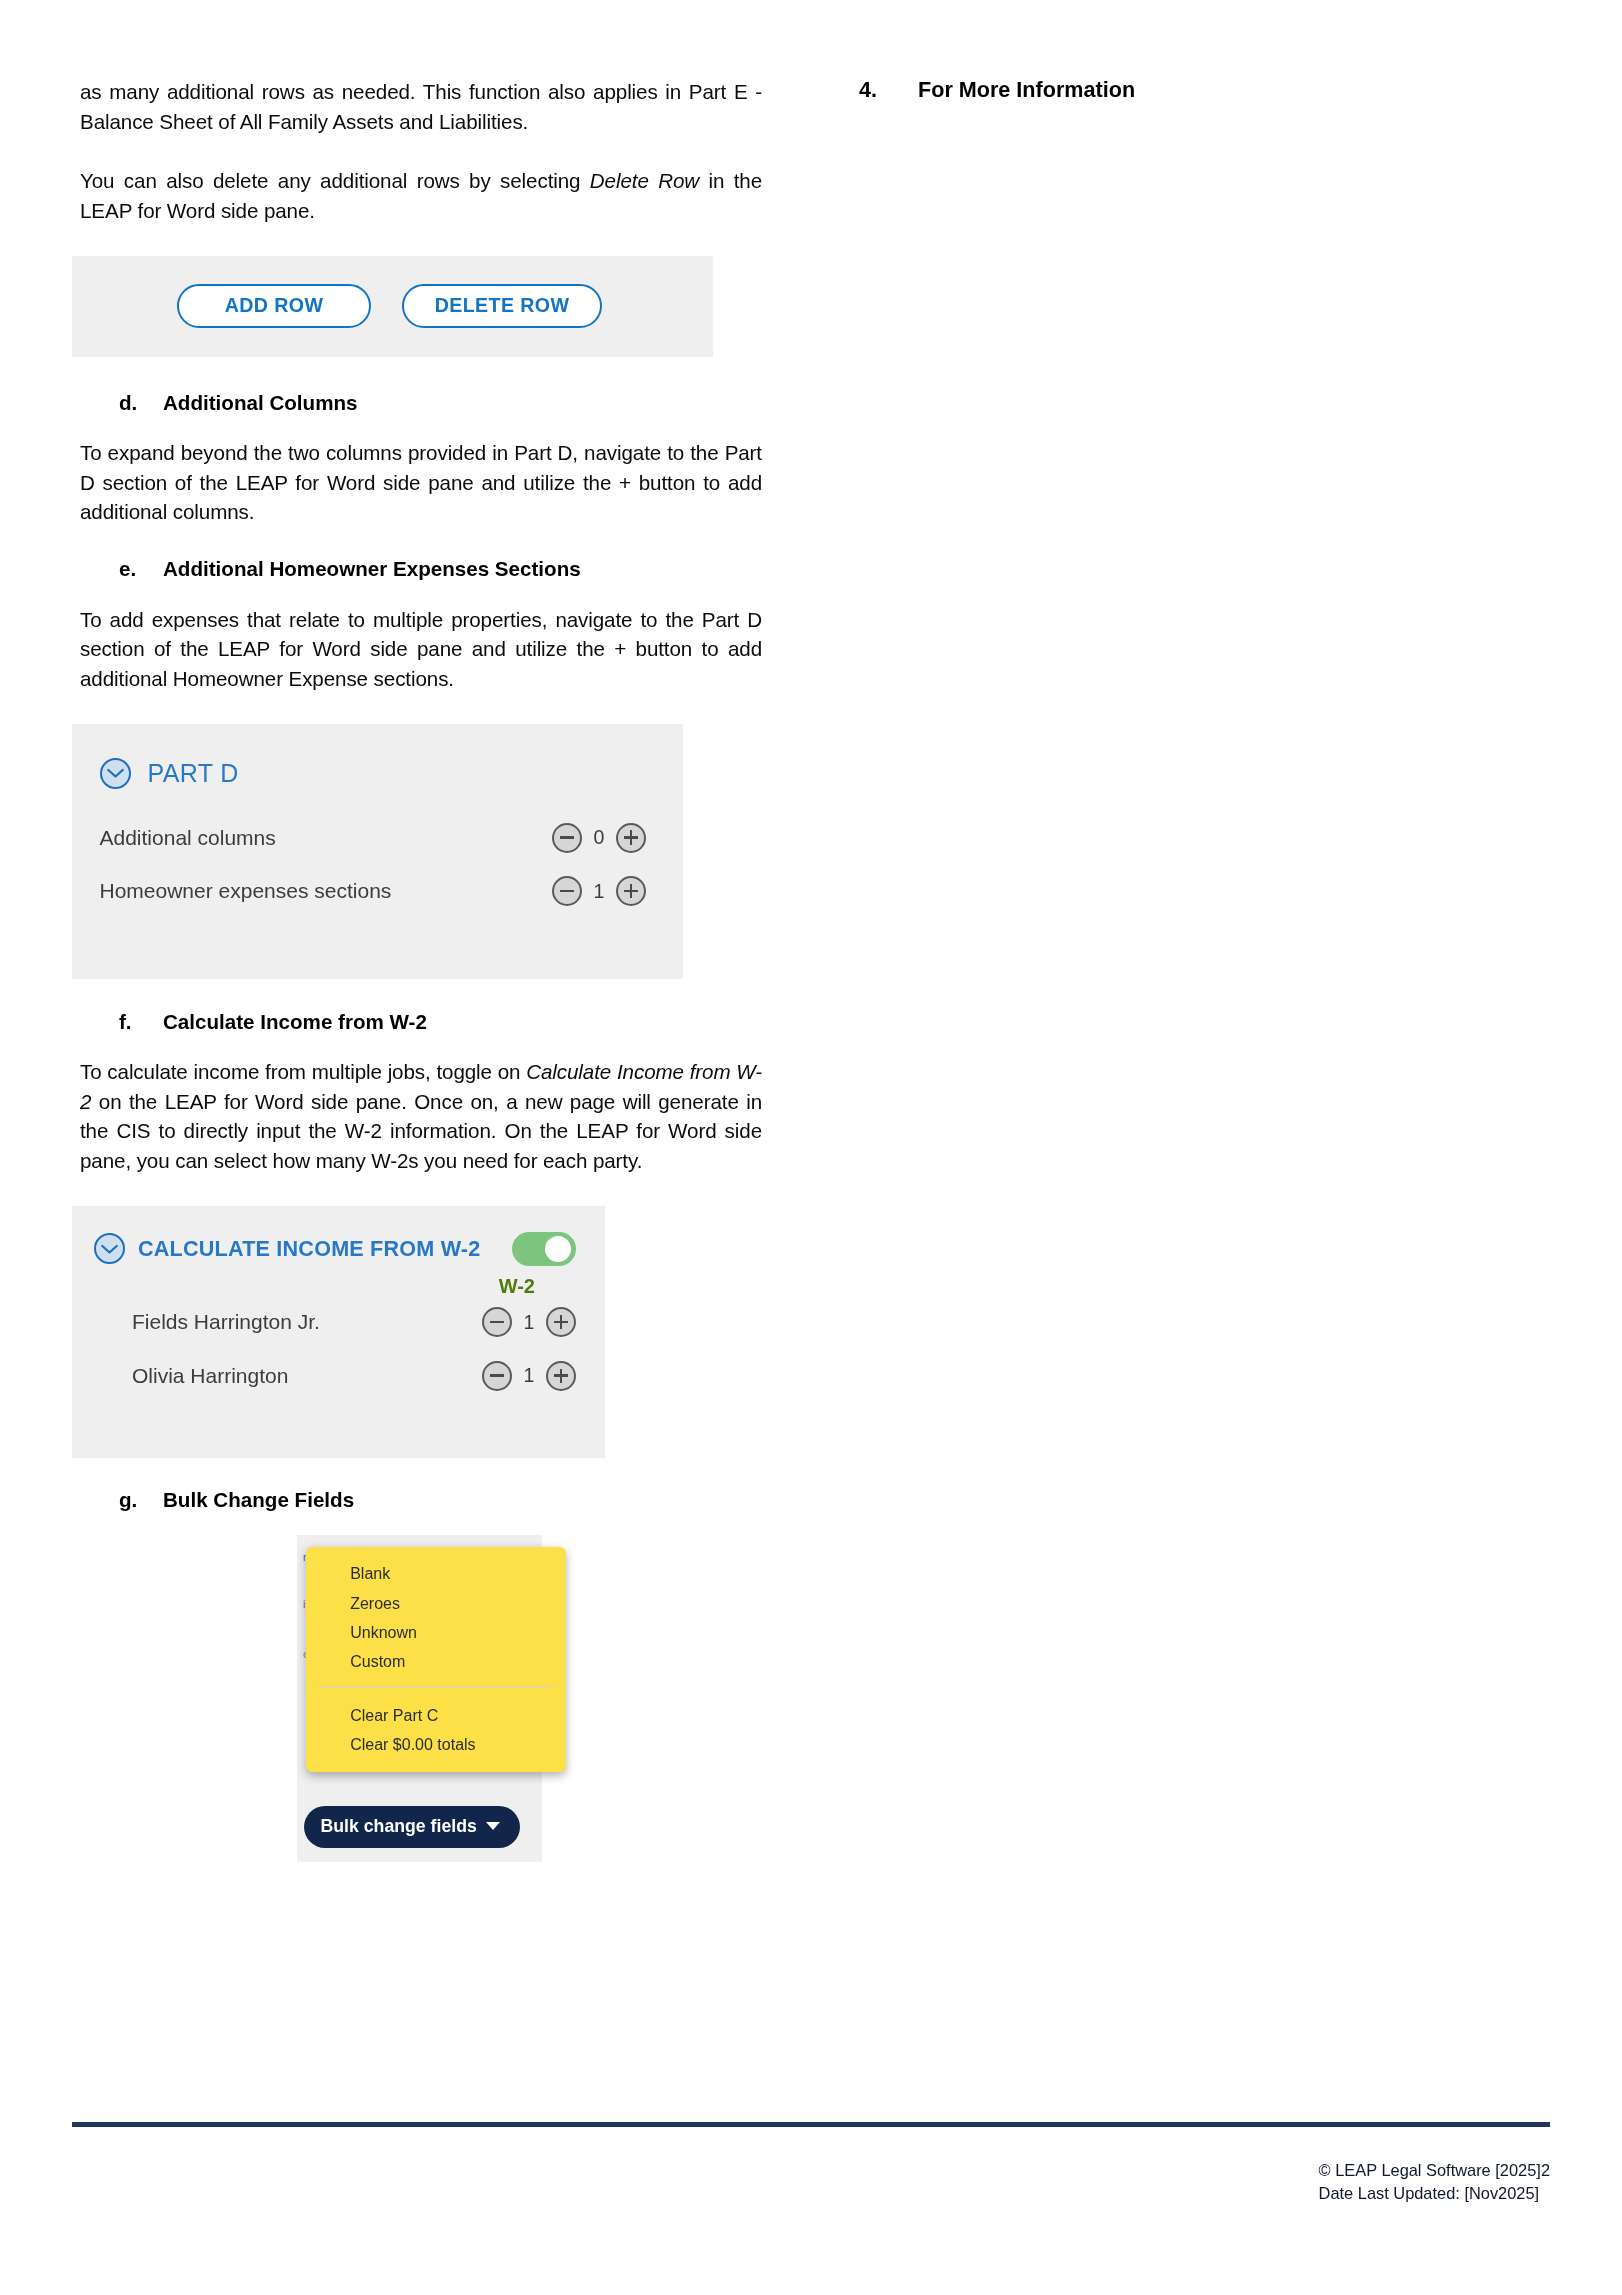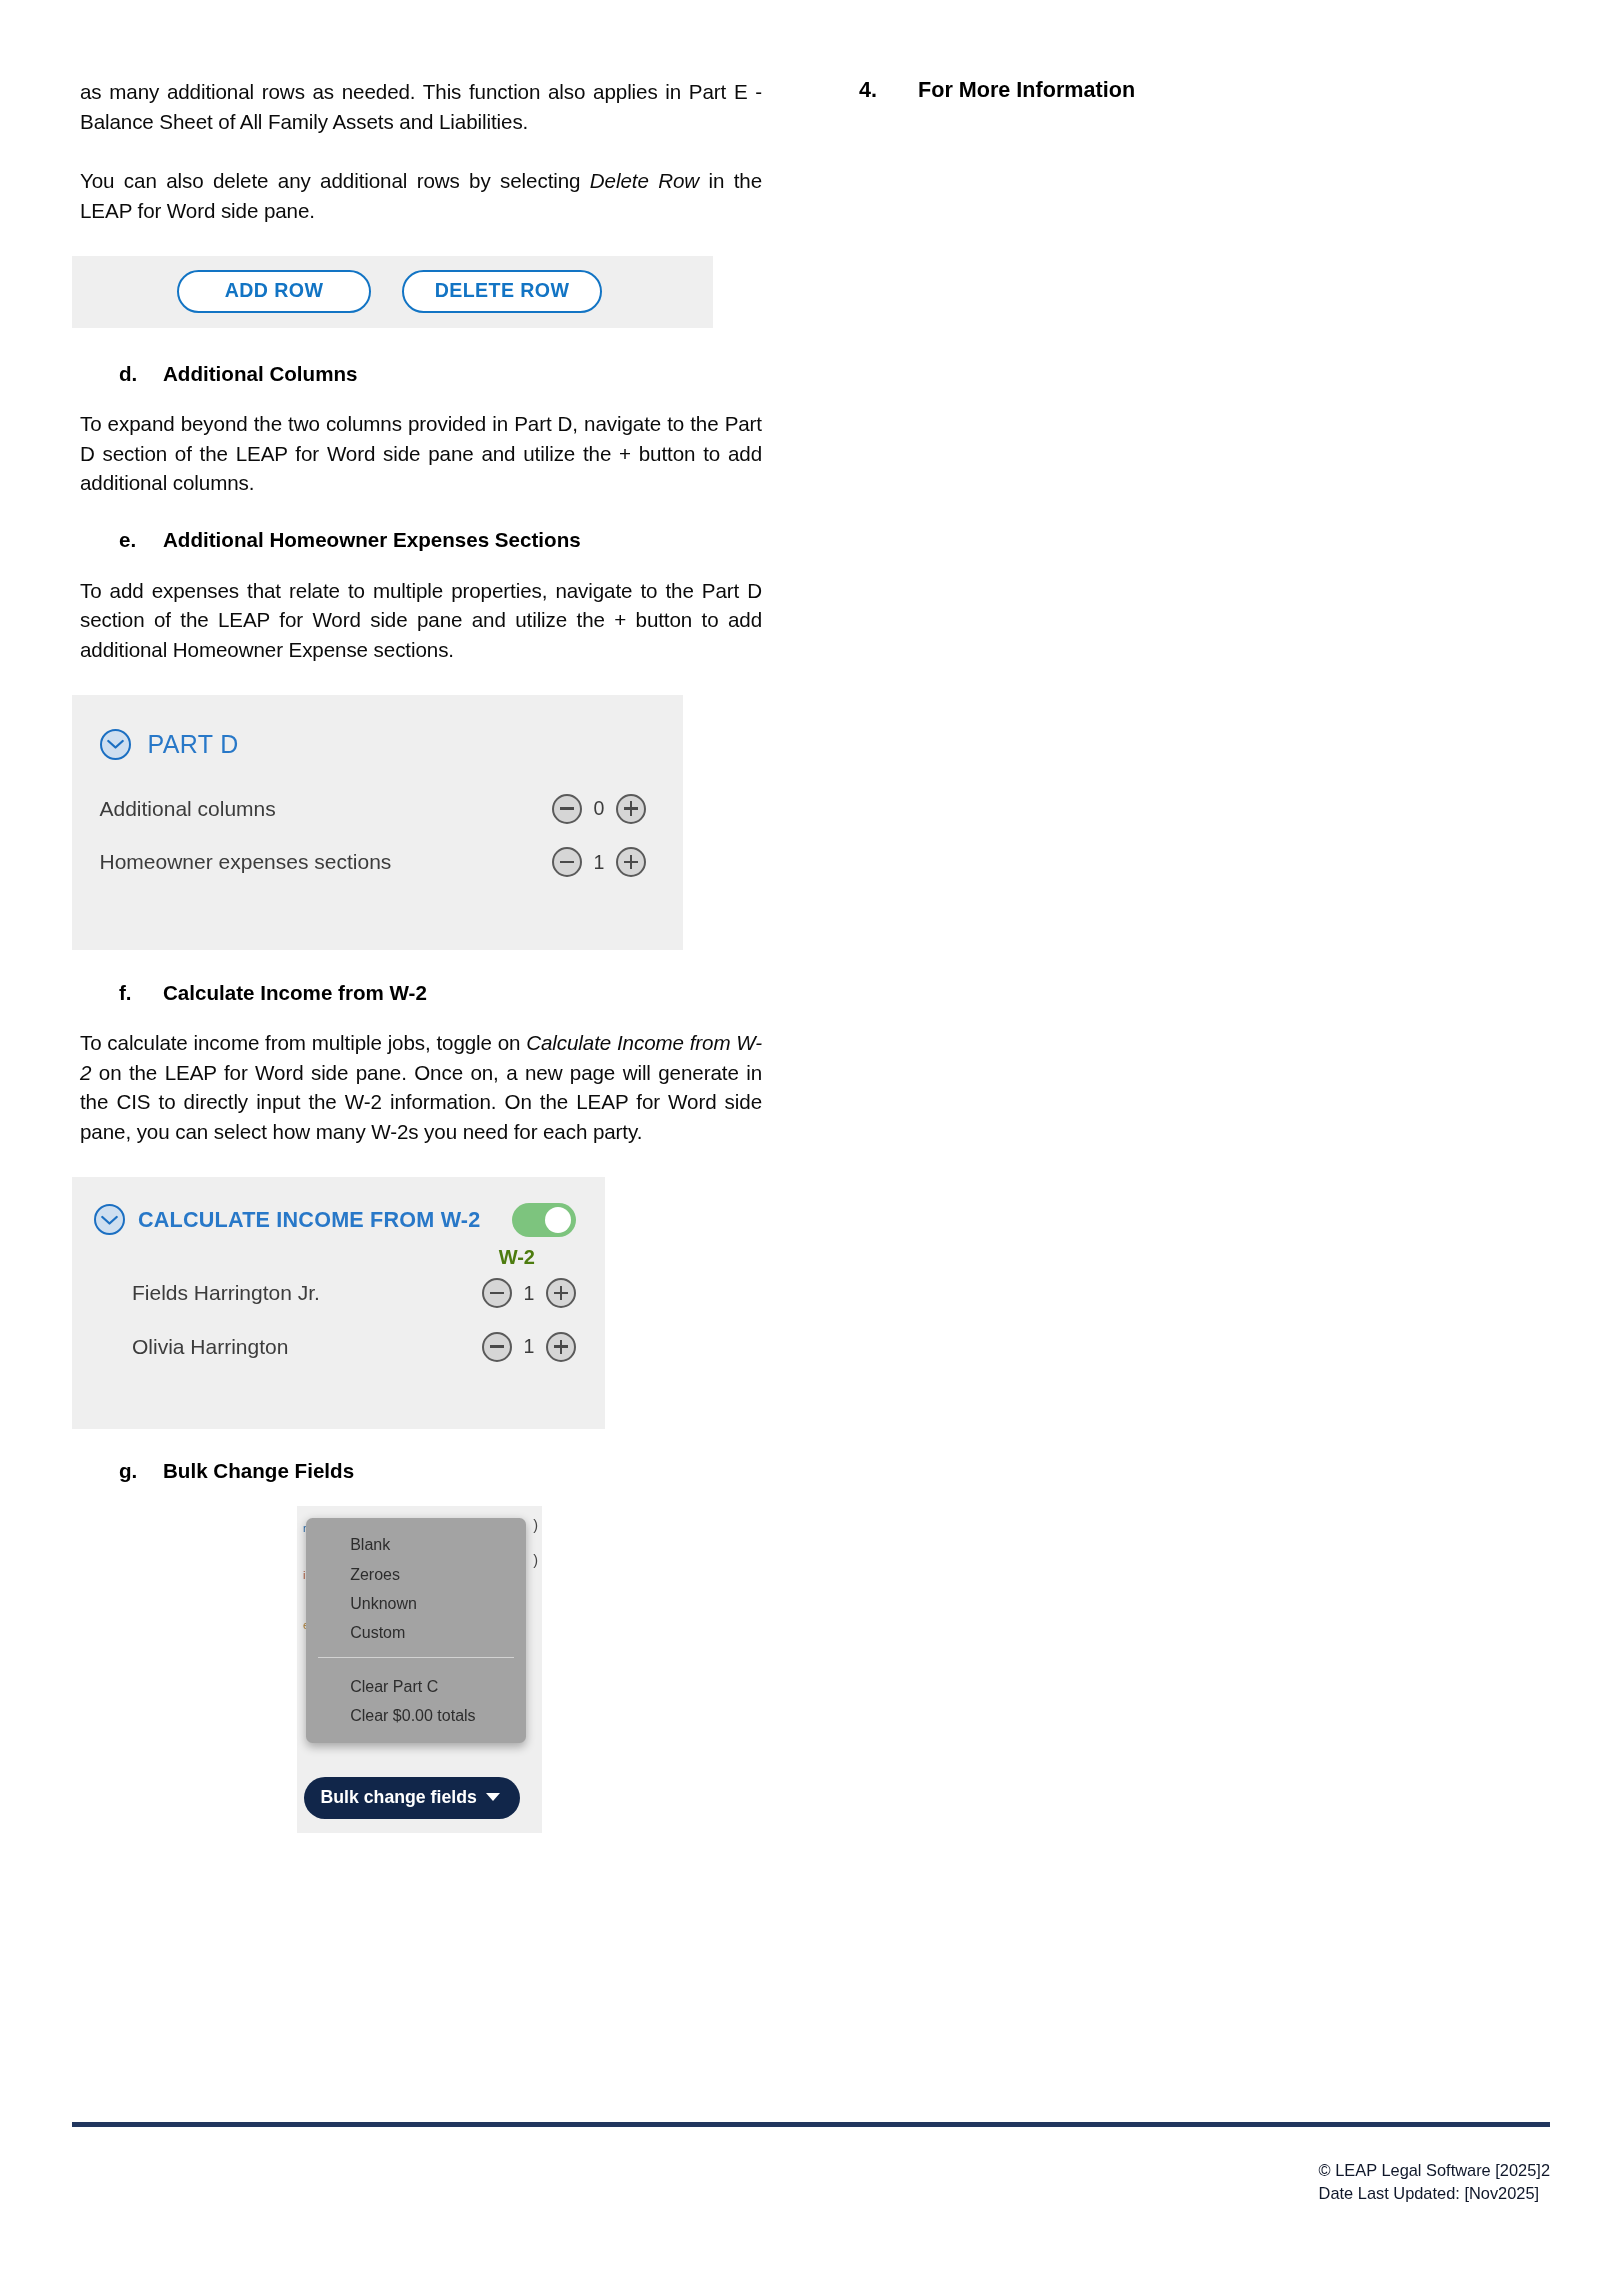--- a/index.html
+++ b/index.html
@@ -80,21 +80,21 @@
   .shot {
     background: #efefef;
     position: relative;
     box-sizing: border-box;
     margin: 0 0 26px 0;
   }
 
   
   #shot-addrow {
     width: 641px;
-    height: 72px;
+    height: 101px;
     margin-left: 0;
     display: flex;
     align-items: center;
     justify-content: flex-start;
     padding-left: 105px;
     gap: 31px;
     margin-bottom: 34px;
   }
   .pill-btn {
     border: 2.6px solid #1274c4;
@@ -263,22 +263,22 @@
     font-size: 14.4px;
     color: #444;
   }
   .bulk-paren.p1 { top: 10.5px; }
   .bulk-paren.p2 { top: 46px; }
 
   .dropdown {
     position: absolute;
     left: 9.2px;
     top: 11.8px;
-    width: 220px;
-    background: #a3a3a3;
+    width: 260px;
+    background: #fde047;
     border-radius: 6.5px;
     box-shadow: 0 3.3px 9.2px rgba(0,0,0,0.30);
     padding: 13px 0 11.8px 0;
     box-sizing: border-box;
   }
   .dd-item {
     font-size: 16px;
     color: #2d2d2d;
     padding: 5.2px 0 5.2px 44px;
     line-height: 1.18;

